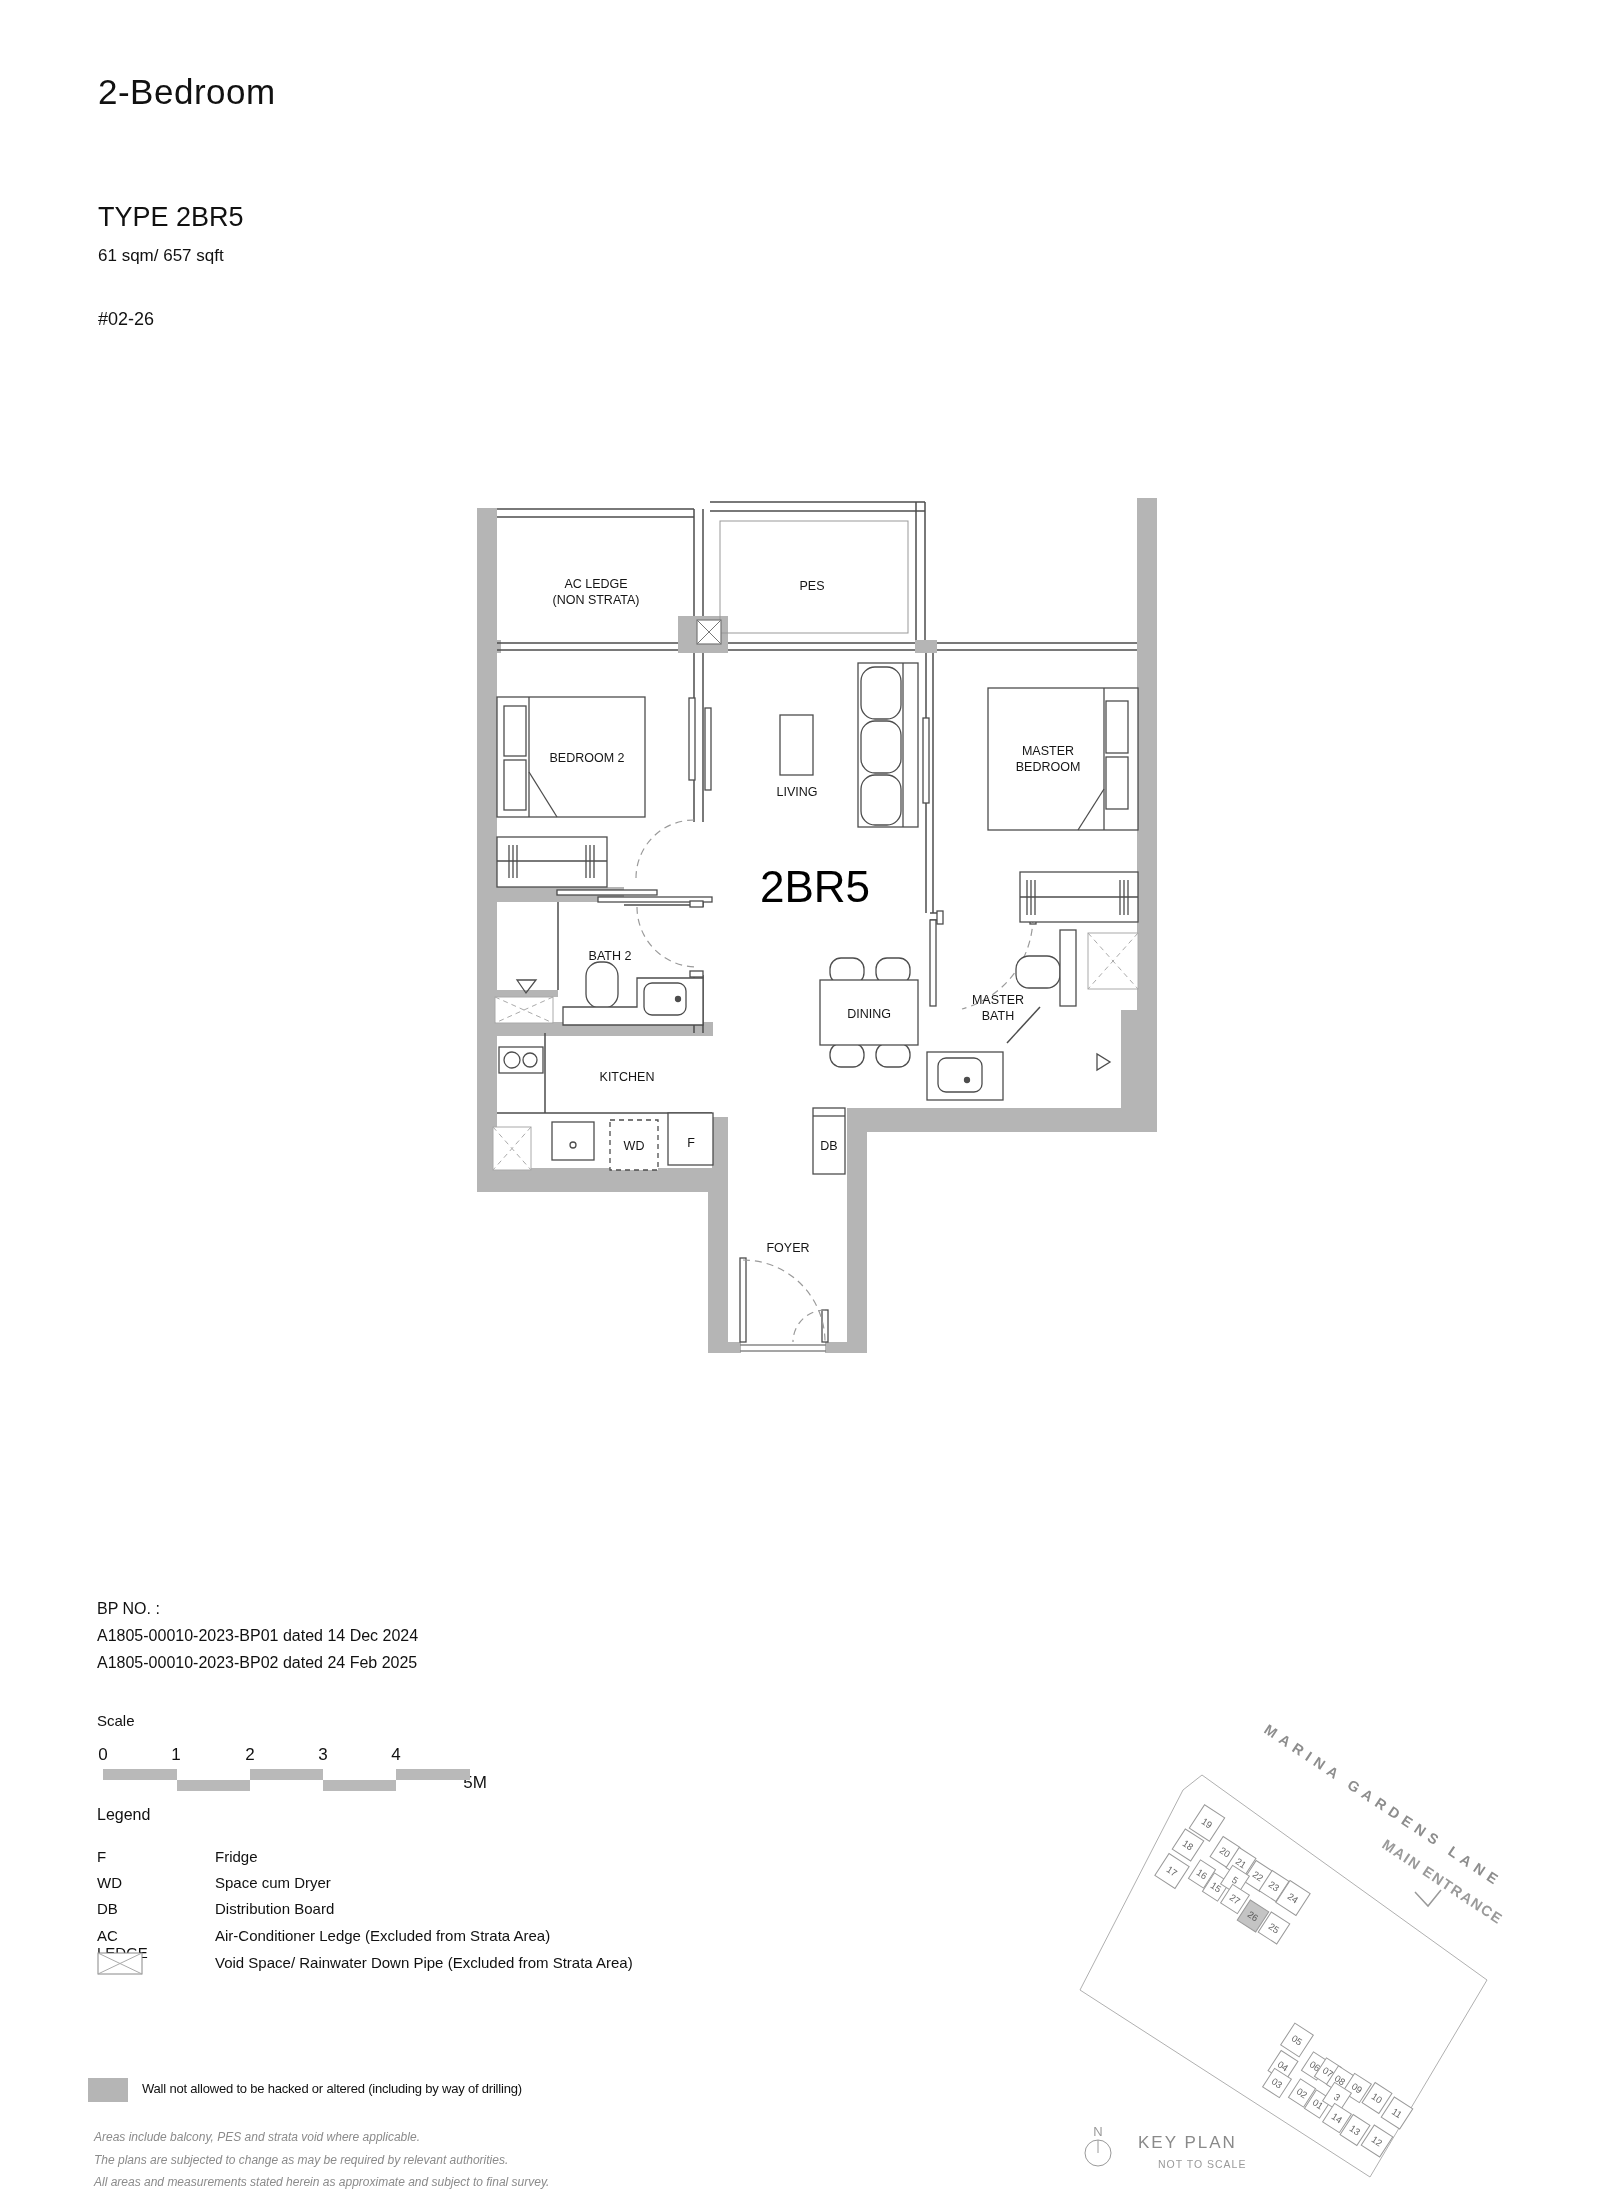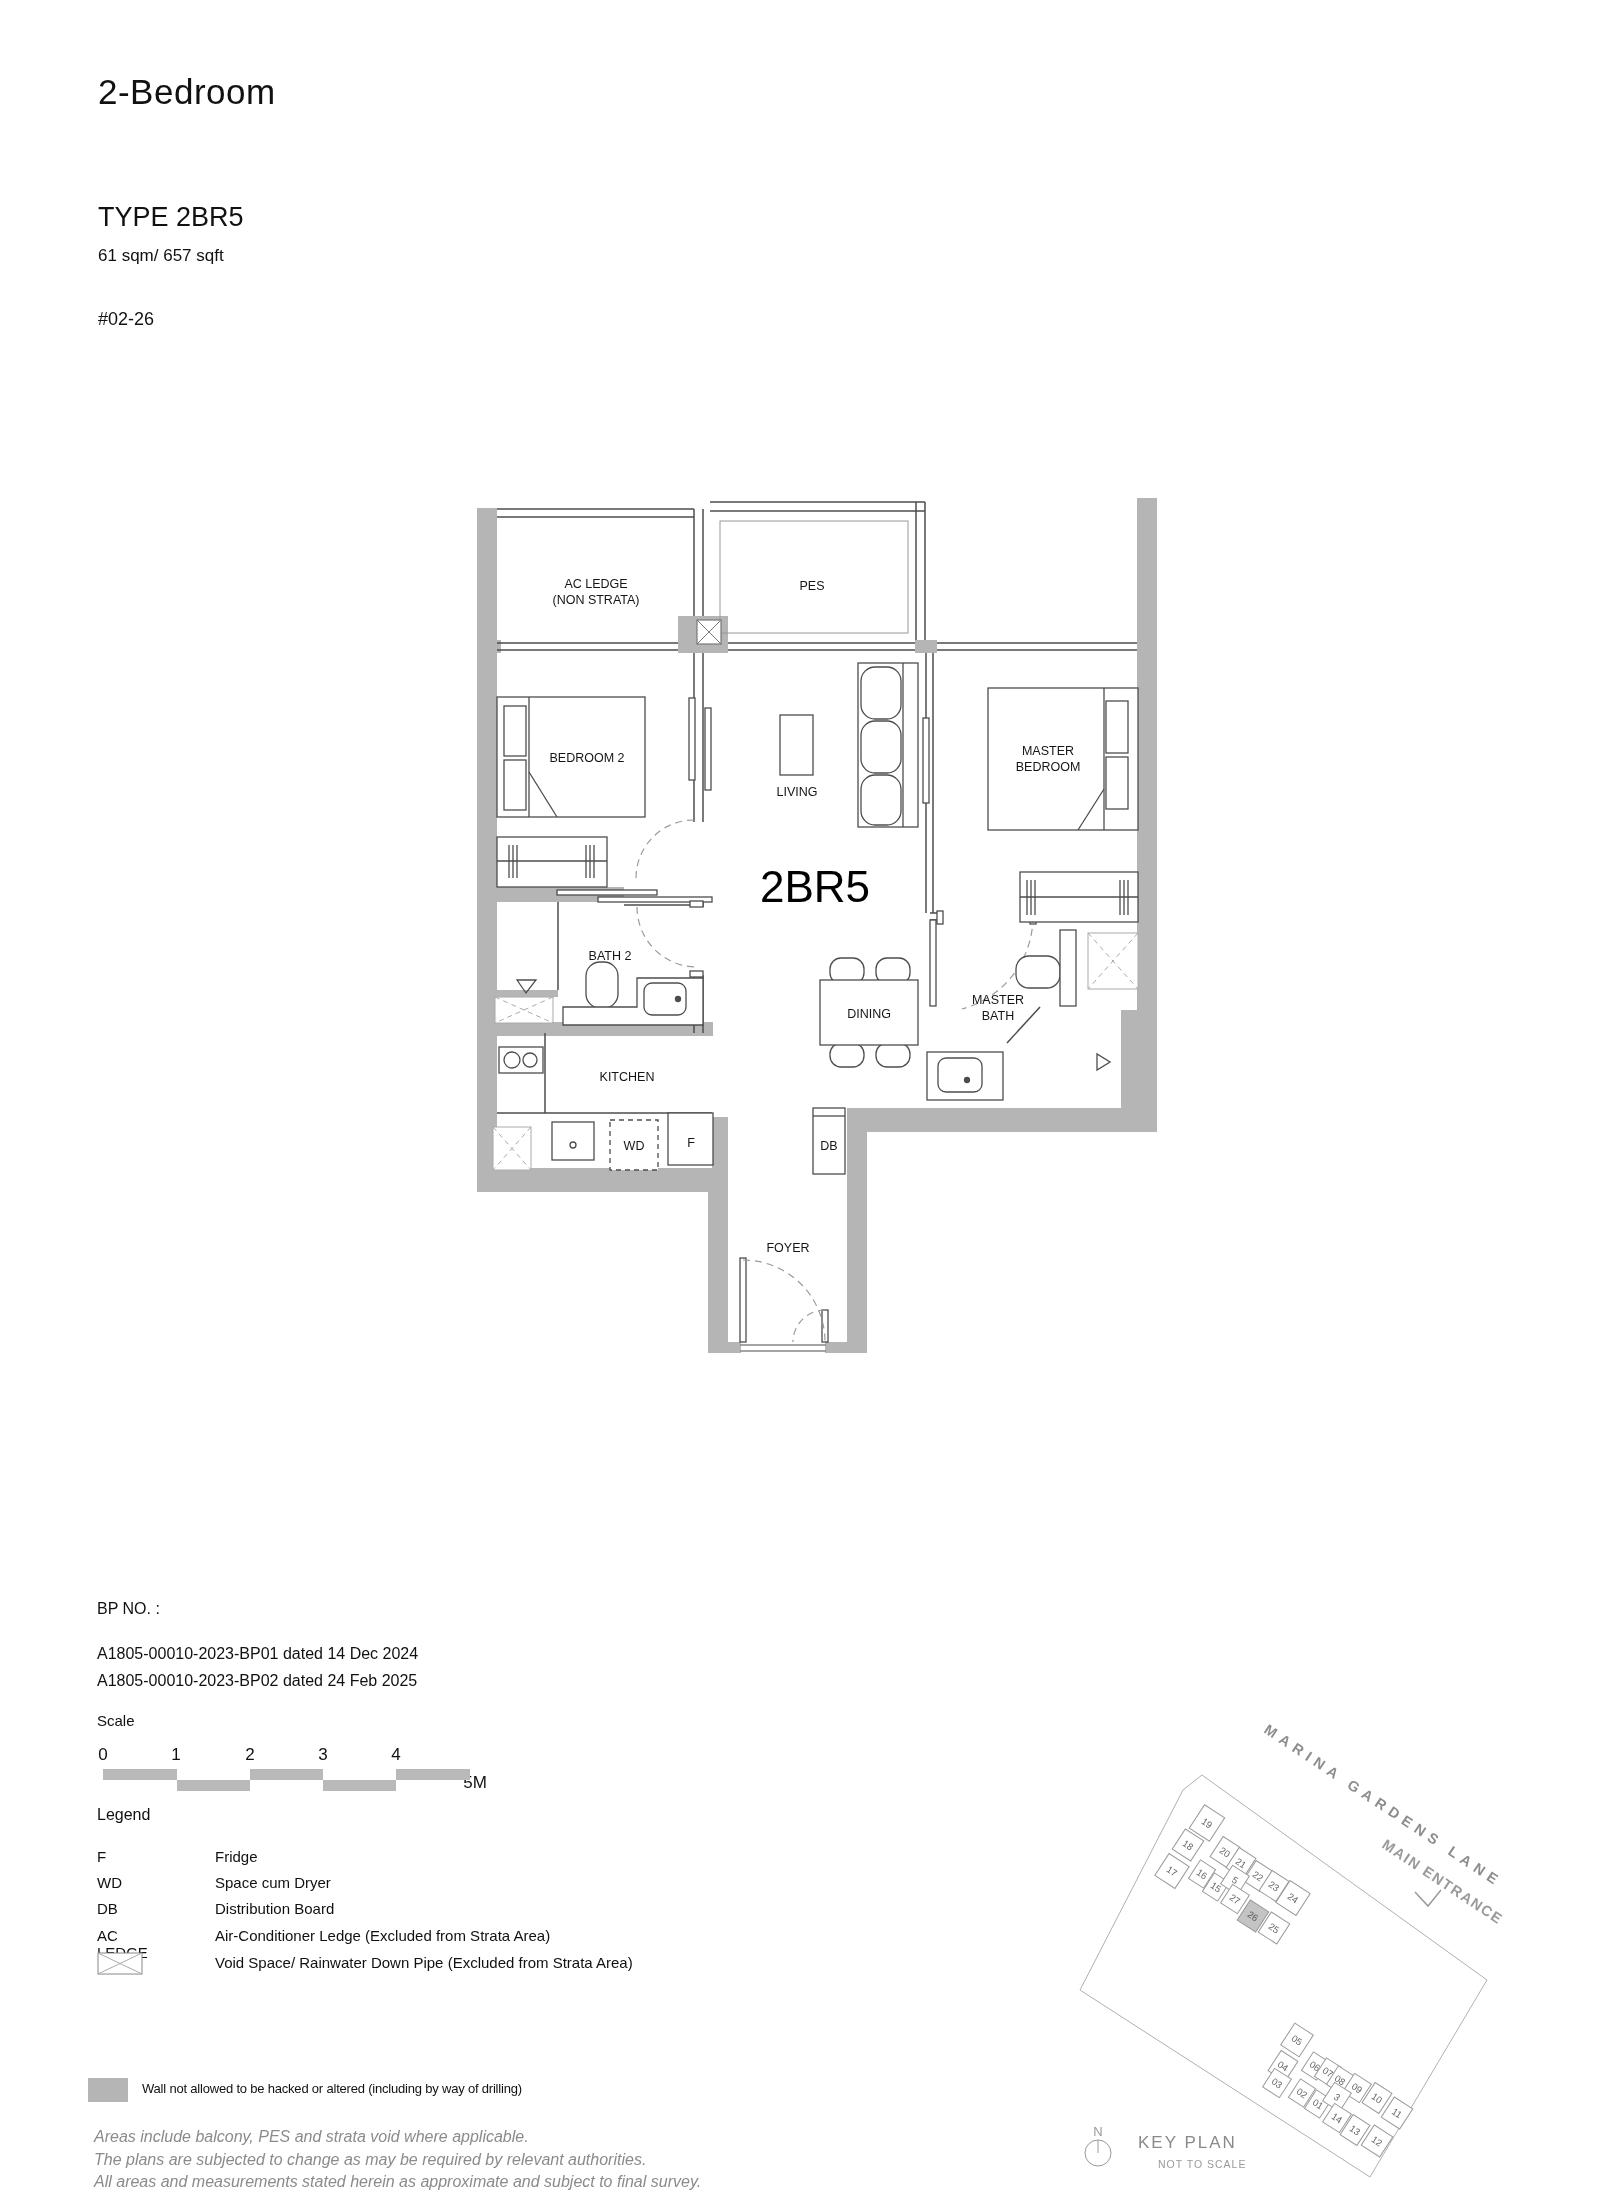--- a/index.html
+++ b/index.html
@@ -13,21 +13,21 @@
   .bp{font-size:16px;line-height:27px;}
   .scale-head{font-size:15px;}
   .tick{position:absolute;font-size:17px;transform:translateX(-50%);}
   .seg{position:absolute;height:11px;background:#b9b9b9;}
   .legend-head{font-size:16px;}
   .lg-row{position:absolute;font-size:15px;}
   .lg-term{position:absolute;left:0;top:0;}
   .lg-desc{position:absolute;left:118px;top:0;white-space:nowrap;}
   .note{font-size:13px;letter-spacing:-.2px;white-space:nowrap;text-align:right;}
   .swatch{position:absolute;width:40px;height:24px;background:#b5b5b5;}
-  .disc{font-size:16px;font-style:italic;color:#8b8b8b;line-height:22.5px;white-space:nowrap;}
+  .disc{font-size:12px;font-style:italic;color:#8b8b8b;line-height:22.5px;white-space:nowrap;}
   svg{display:block;}
   svg text{font-family:"Liberation Sans",sans-serif;}
   .room-lb{font-size:12.5px;fill:#151515;}
   .plan-big{font-size:44px;fill:#000;}
 </style>
 </head>
 <body>
 
 <div class="page">
 
@@ -214,21 +214,21 @@
       <text class="room-lb" x="627" y="1081">KITCHEN</text>
       <text class="room-lb" x="634" y="1150">WD</text>
       <text class="room-lb" x="691" y="1147">F</text>
       <text class="room-lb" x="829" y="1150">DB</text>
       <text class="room-lb" x="788" y="1252">FOYER</text>
     </g>
   </svg>
 
   <div class="abs bp" style="left:97px;top:1595px;">
     <div>BP NO. :</div>
-    <div style="margin-top:18px;">A1805-00010-2023-BP01 dated 14 Dec 2024</div>
+    <div style="margin-top:0;">A1805-00010-2023-BP01 dated 14 Dec 2024</div>
     <div>A1805-00010-2023-BP02 dated 24 Feb 2025</div>
   </div>
 
   <div class="abs scale-head" style="left:97px;top:1712px;">Scale</div>
   <div class="abs" style="left:0;top:0;">
     <span class="tick" style="left:103px;top:1745px;">0</span>
     <span class="tick" style="left:176px;top:1745px;">1</span>
     <span class="tick" style="left:250px;top:1745px;">2</span>
     <span class="tick" style="left:323px;top:1745px;">3</span>
     <span class="tick" style="left:396px;top:1745px;">4</span>

